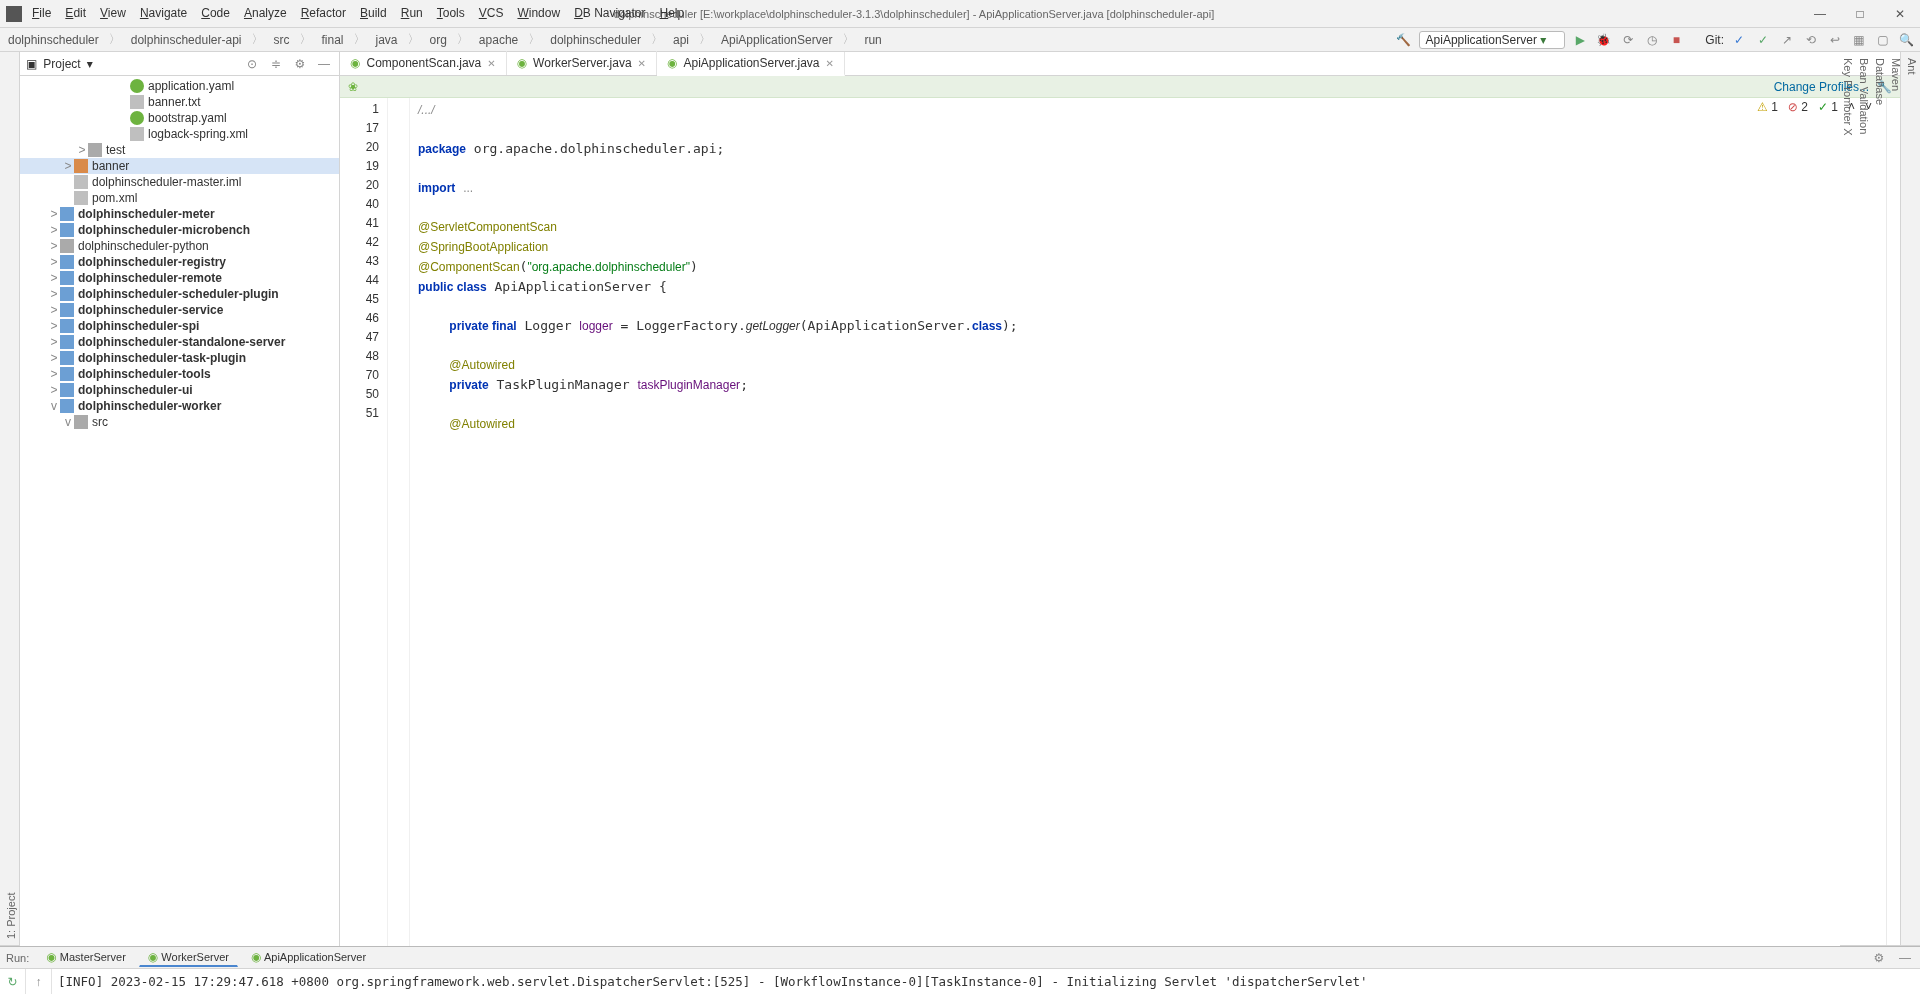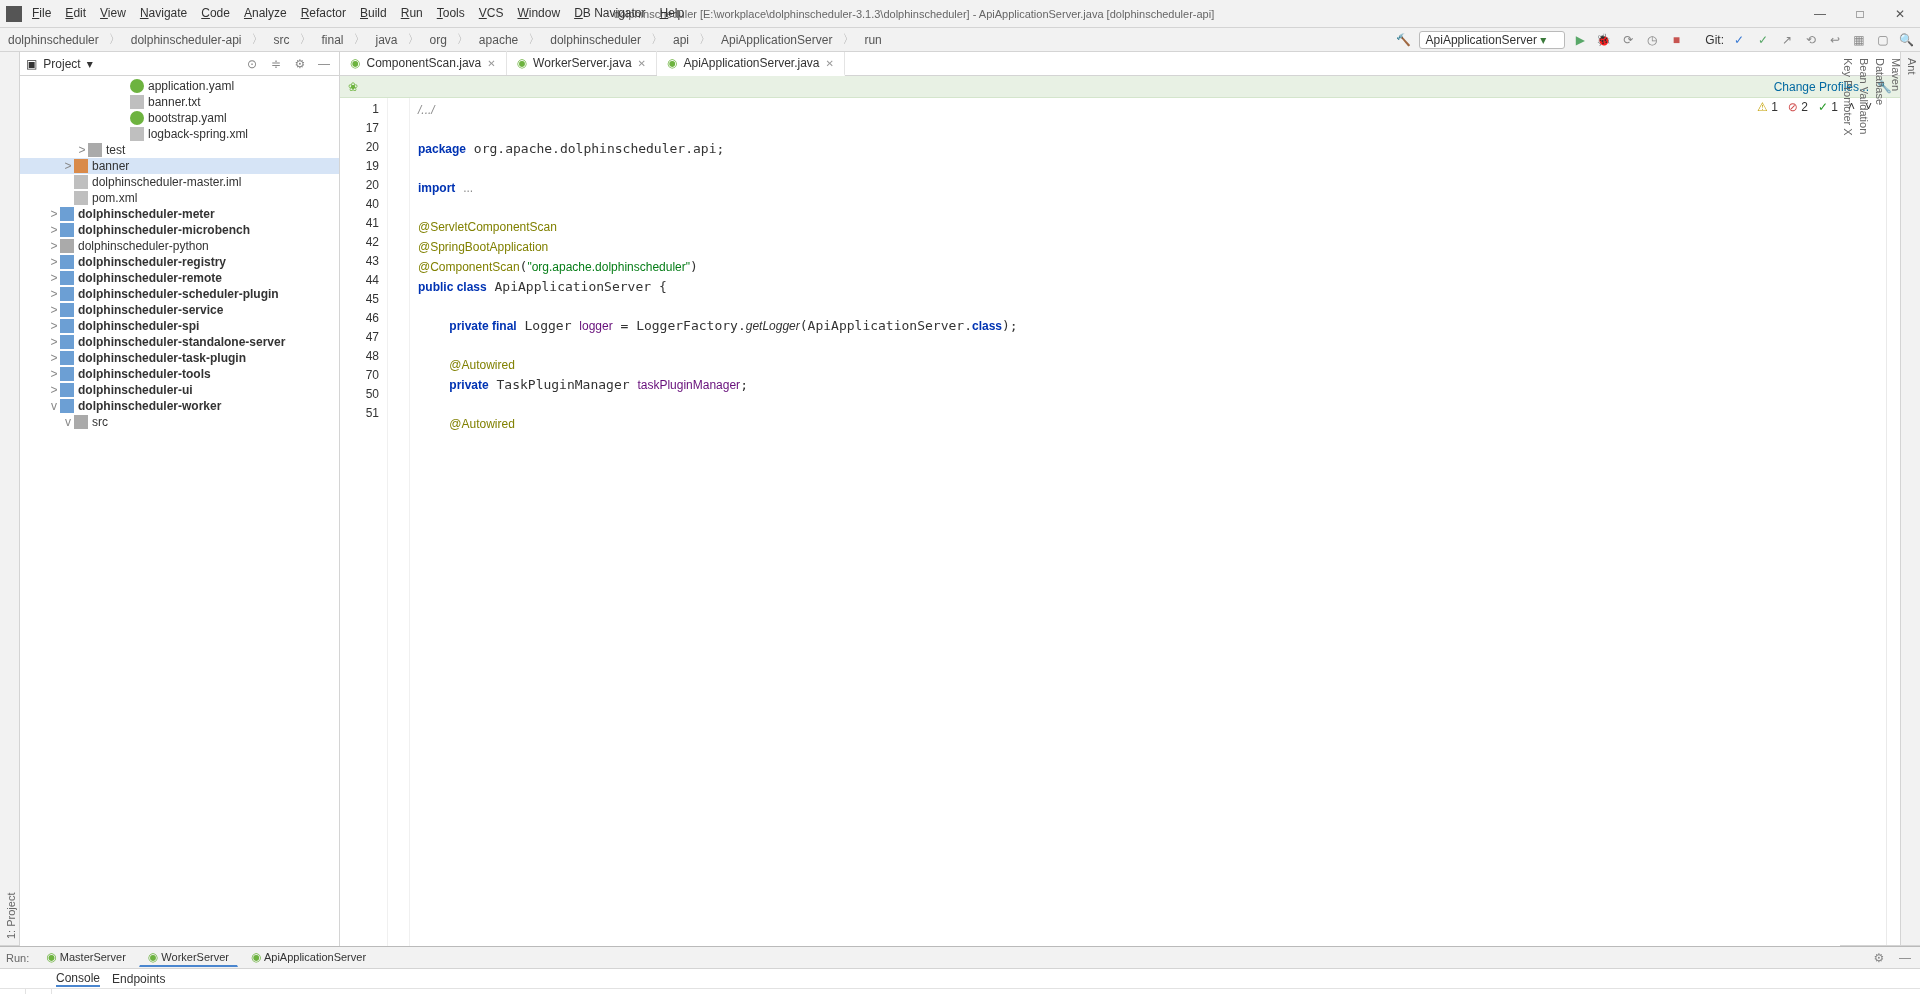--- a/index.html
+++ b/index.html
@@ -370,25 +370,20 @@
     <span class="label">Run:</span>
     <div id="run-tabs" style="display:flex;gap:4px">
         <span class="run-tab"><span style="color:#6db33f">◉</span> MasterServer</span>
         <span class="run-tab active"><span style="color:#6db33f">◉</span> WorkerServer</span>
         <span class="run-tab"><span style="color:#6db33f">◉</span> ApiApplicationServer</span>
       </div>
     <span style="flex:1"></span>
     <span class="icon-btn">⚙</span>
     <span class="icon-btn">—</span>
   </div>
-  <div class="sub-hdr">
-    <span style="width:38px"></span>
-    <span class="sub-tab active"><span>Console</span></span>
-    <span class="sub-tab"><span>Endpoints</span></span>
-  </div>
   <div class="run-body">
     <div class="run-tools">
       <span class="icon-btn green-tri">↻</span>
 
     </div>
     <div class="run-tools2">
       <span class="icon-btn">↑</span>
 
     </div>
     <div class="console" id="console">[INFO] 2023-02-15 17:29:47.618 +0800 org.springframework.web.servlet.DispatcherServlet:[525] - [WorkflowInstance-0][TaskInstance-0] - Initializing Servlet 'dispatcherServlet'

